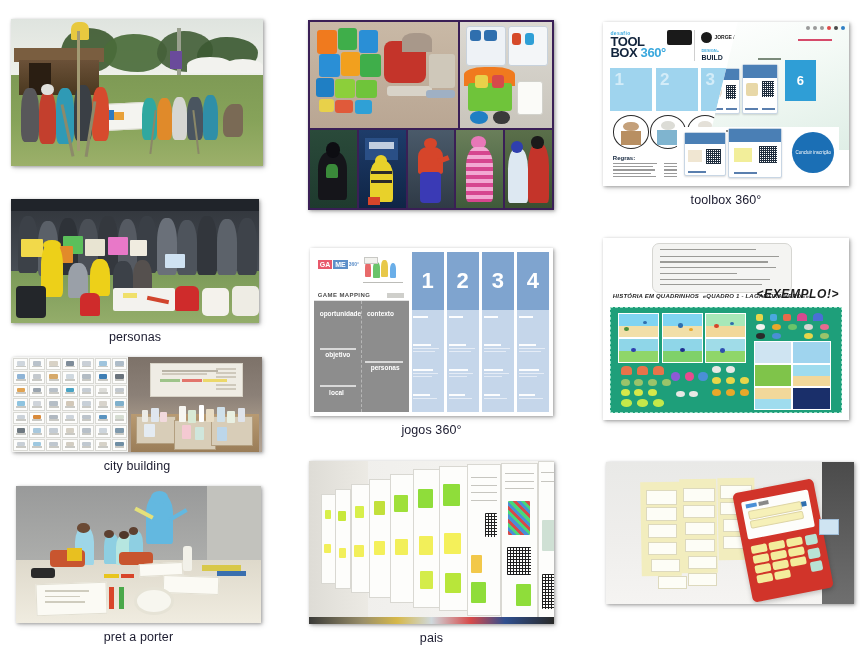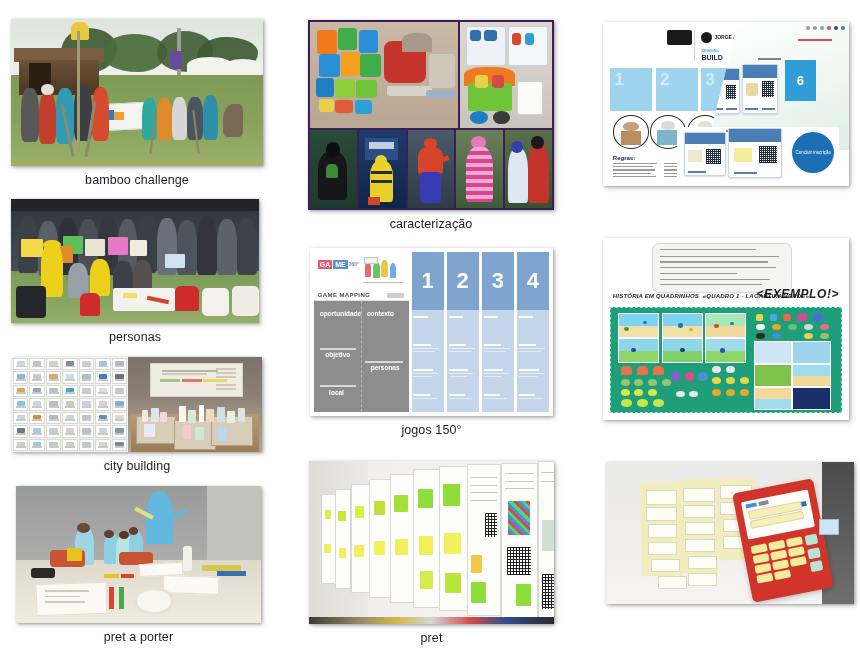--- a/index.html
+++ b/index.html
@@ -232,21 +232,20 @@
         <div class="lyr bam-p" style="left:70%;top:53%;width:6%;height:29%;background:#4a5560;"></div>
         <div class="lyr bam-p" style="left:76%;top:52%;width:6%;height:30%;background:#2f8fa8;"></div>
         <div class="lyr bam-p" style="left:84%;top:58%;width:8%;height:22%;background:#7a6a55;border-radius:50% 20% 20% 20%;"></div>
         <div class="lyr bam-pole" style="left:26%;top:8%;width:1.2%;height:82%;background:#a39b74;"></div>
         <div class="lyr bam-pole" style="left:31%;top:56%;width:1%;height:38%;background:#8c8a6a;transform:rotate(9deg);"></div>
         <div class="lyr bam-pole" style="left:22%;top:58%;width:1%;height:36%;background:#8c8a6a;transform:rotate(-12deg);"></div>
         <div class="lyr bam-pole" style="left:56%;top:62%;width:0.8%;height:30%;background:#8a8768;transform:rotate(7deg);"></div>
         <div class="lyr bam-pole" style="left:73%;top:62%;width:0.8%;height:30%;background:#8a8768;transform:rotate(-7deg);"></div>
       </div>
     </div>
-    <div class="caption">bamboo challenge</div>
   </div>
 
   <div class="cell" style="left:11px;top:199px;width:248px;">
     <div class="thumb-wrap" style="width:248px;height:124px;">
       <div class="thumb pokedex">
         <div class="lyr pk-wall"></div>
         <div class="lyr pk-floor"></div>
         <div class="lyr" style="left:0;top:0;width:100%;height:10%;background:#20242a;"></div>
         <div class="lyr pk-person" style="left:3%;top:14%;width:8%;height:46%;background:#3c4148;"></div>
         <div class="lyr pk-person" style="left:11%;top:18%;width:8%;height:44%;background:#5a6068;"></div>
@@ -638,21 +637,20 @@
           </div>
           <div class="ca-cos" style="background:linear-gradient(#5a6f4a,#3a4f32);">
             <div class="ca-body" style="left:6%;top:24%;width:42%;height:70%;background:#dde8f2;"></div>
             <div class="ca-head" style="left:12%;top:14%;width:26%;height:16%;background:#2f3fae;"></div>
             <div class="ca-body" style="left:48%;top:18%;width:46%;height:76%;background:#c4342a;"></div>
             <div class="ca-head" style="left:56%;top:8%;width:26%;height:16%;background:#1a1a1a;"></div>
           </div>
         </div>
       </div>
     </div>
-    <div class="caption">caracterização</div>
   </div>
 
   <div class="cell" style="left:310px;top:248px;width:243px;">
     <div class="thumb-wrap" style="width:243px;height:168px;">
       <div class="thumb jogos">
         <div class="jg-left">
           <div class="jg-head">
             <div class="jg-logo">
               <span class="jg-ga">GA</span>
               <span class="jg-me">ME</span>
@@ -766,21 +764,21 @@
                 </div>
               <div class="jg-sub" style="top:82%;">
                   <b style="width:58%;"></b>
                   <i style="width:84%;"></i>
                 </div>
             </div>
           </div>
         </div>
       </div>
     </div>
-    <div class="caption">jogos 150°</div>
+    <div class="caption">jogos 360°</div>
   </div>
 
   <div class="cell" style="left:309px;top:461px;width:245px;">
     <div class="thumb-wrap" style="width:245px;height:163px;">
       <div class="thumb wall">
         <div class="wl-floor"></div>
 
         <div class="wl-p" style="left:5%;top:20%;width:5%;height:54%;">
           <div class="wl-note" style="left:20%;top:18%;width:50%;height:10%;background:#d8ef4a;"></div>
           <div class="wl-note" style="left:16%;top:56%;width:54%;height:10%;background:#f2ef5a;"></div>
@@ -838,28 +836,34 @@
             <div class="wl-txt" style="top:12%;"></div>
           <div class="wl-note" style="left:10%;top:36%;width:70%;height:20%;background:#cfe0d4;"></div>
           <div class="wl-note" style="left:14%;top:70%;width:66%;height:22%;background:
              repeating-linear-gradient(#1f1f1f 0 1.5px,transparent 1.5px 3px),
              repeating-linear-gradient(90deg,#1f1f1f 0 1.5px,transparent 1.5px 3px);"></div>
         </div>
 
         <div class="lyr" style="left:0;bottom:0;width:100%;height:4%;background:linear-gradient(90deg,#3a3a38 0%,#9a8f6a 22%,#d6b84a 36%,#cfd8dc 50%,#d64a4a 66%,#2f4f8f 80%,#2a2a28 100%);"></div>
       </div>
     </div>
-    <div class="caption">pret</div>
+    <div class="caption">pais</div>
   </div>
 
   <div class="cell" style="left:603px;top:22px;width:246px;">
     <div class="thumb-wrap" style="width:246px;height:164px;">
       <div class="thumb toolbox">
         <div class="tb-sheet"></div>
 
+        <div class="tb-hdr">
+          <div class="tb-desafio">desafio</div>
+          <div class="tb-tool"><span>TOOL</span></div>
+          <div class="tb-tool"><span>BOX</span>
+            <span class="tb-360">360°</span></div>
+        </div>
         <div class="lyr" style="left:26%;top:5%;width:10%;height:9%;background:#1a1a1a;border-radius:2px;"></div>
         <div class="tb-div"></div>
         <div class="tb-jorge">
           <span class="tb-badge"></span><span>JORGE ALOY</span>
         </div>
         <div class="tb-build">
           <span class="tb-dsg">DESIGN+</span>
           <span>BUILD</span>
         </div>
 
@@ -974,20 +978,21 @@
         </div>
         <div class="tb-card" style="left:51%;bottom:5%;width:21%;height:29%;">
           <div class="tb-card-hd"></div>
           <div class="tb-qr" style="right:8%;top:36%;width:34%;height:34%;"></div>
           <div class="lyr" style="left:8%;top:40%;width:36%;height:28%;background:#f2ee9a;"></div>
           <div class="lyr" style="left:8%;bottom:6%;width:46%;height:1.5px;background:#5a7fae;"></div>
         </div>
         <div class="tb-btn" style="right:6%;bottom:8%;width:17%;height:25%;">Concluir inscrição</div>
       </div>
     </div>
+    <div class="caption">toolbox 360°</div>
   </div>
 
   <div class="cell" style="left:603px;top:238px;width:246px;">
     <div class="thumb-wrap" style="width:246px;height:182px;">
       <div class="thumb pais">
         <div class="pf-bub">
           <div class="pf-bl" style="top:10%;width:70%;"></div>
           <div class="pf-bl" style="top:24%;width:86%;"></div>
           <div class="pf-bl" style="top:36%;width:78%;"></div>
           <div class="pf-bl" style="top:48%;width:84%;"></div>

